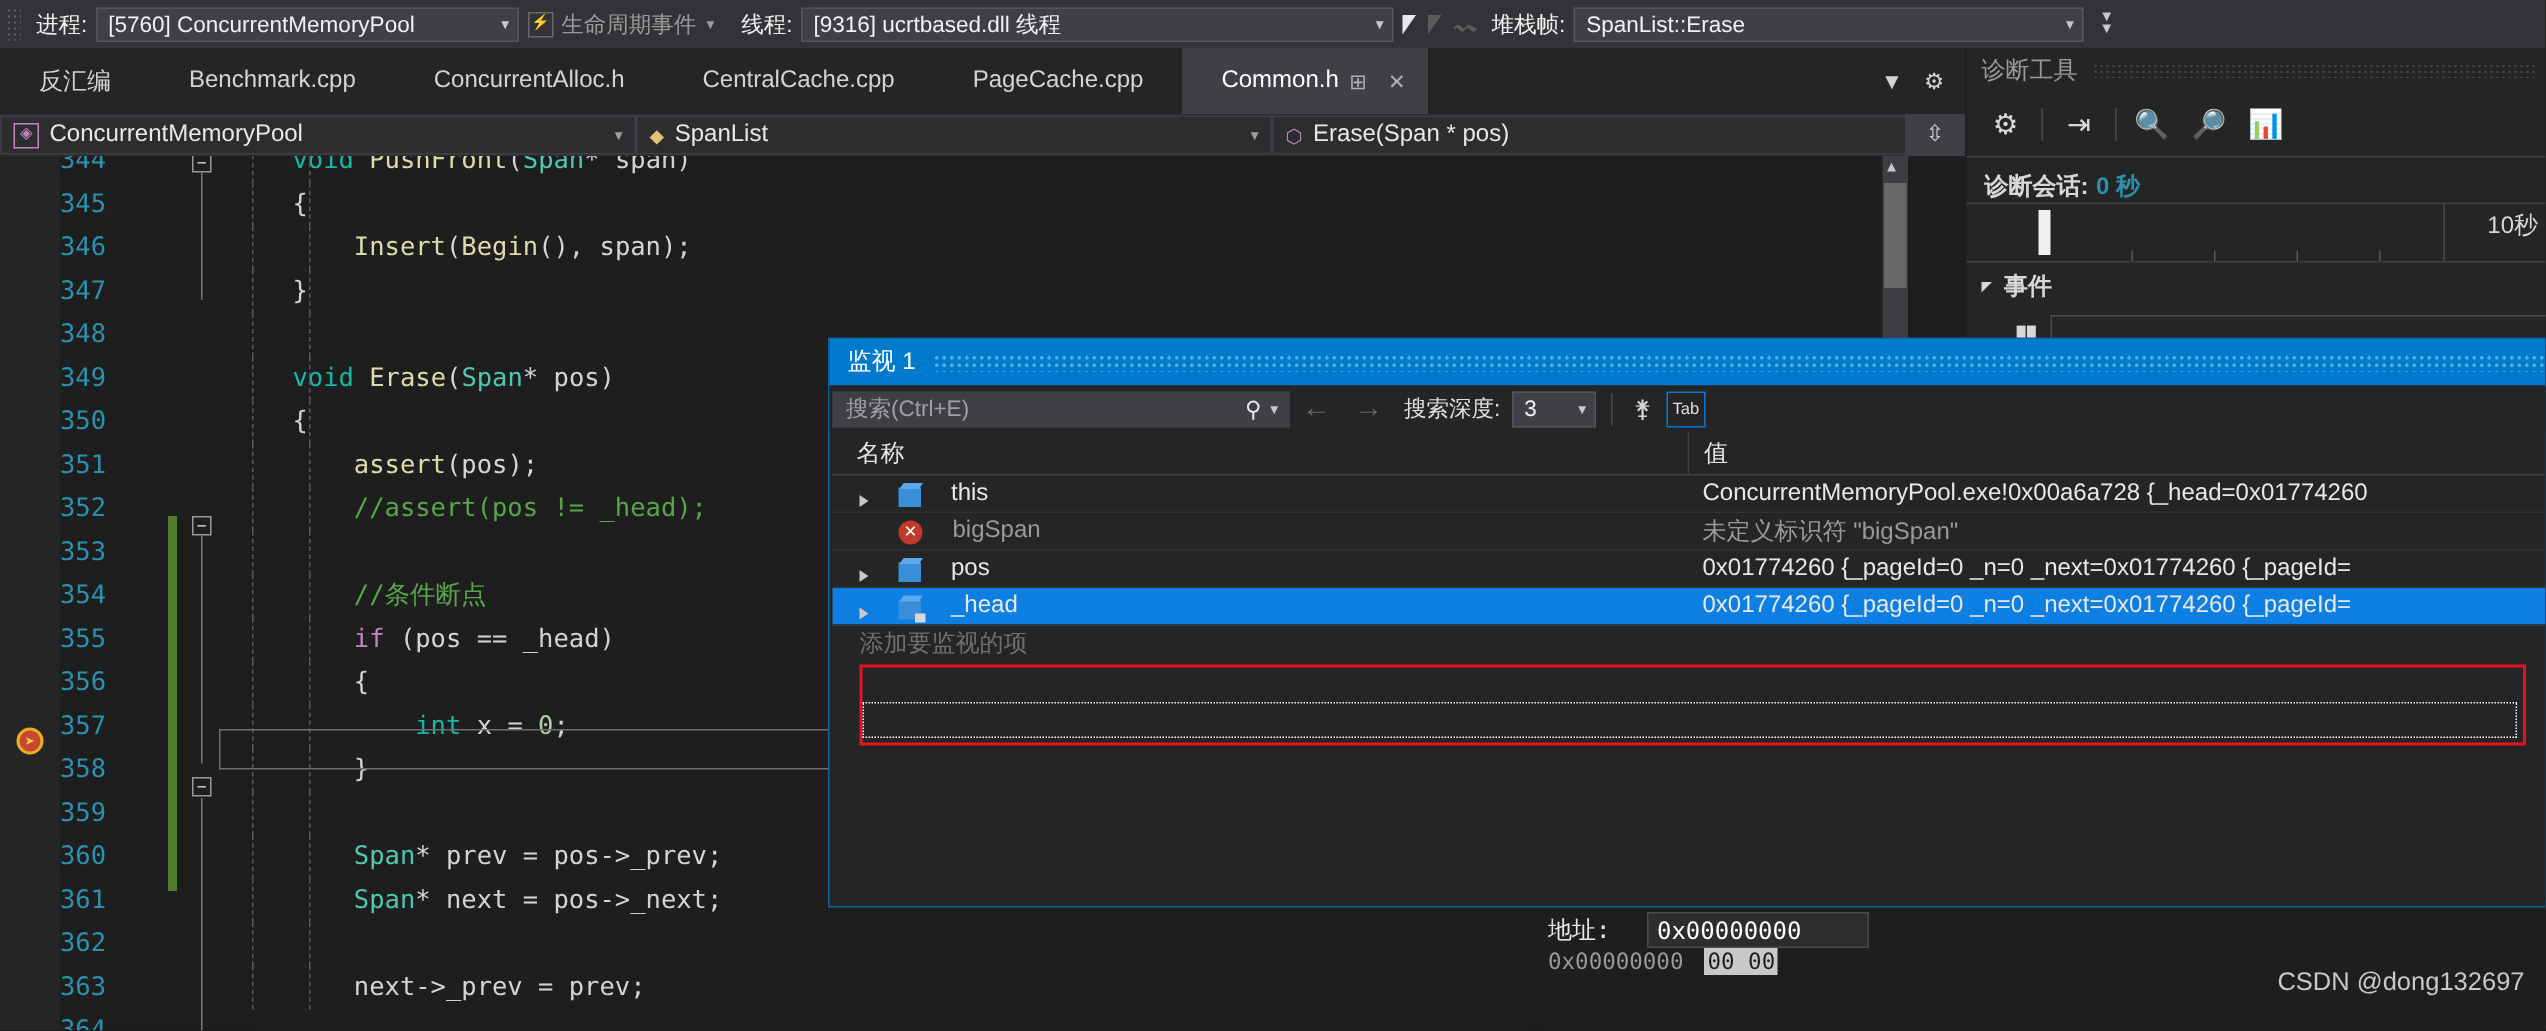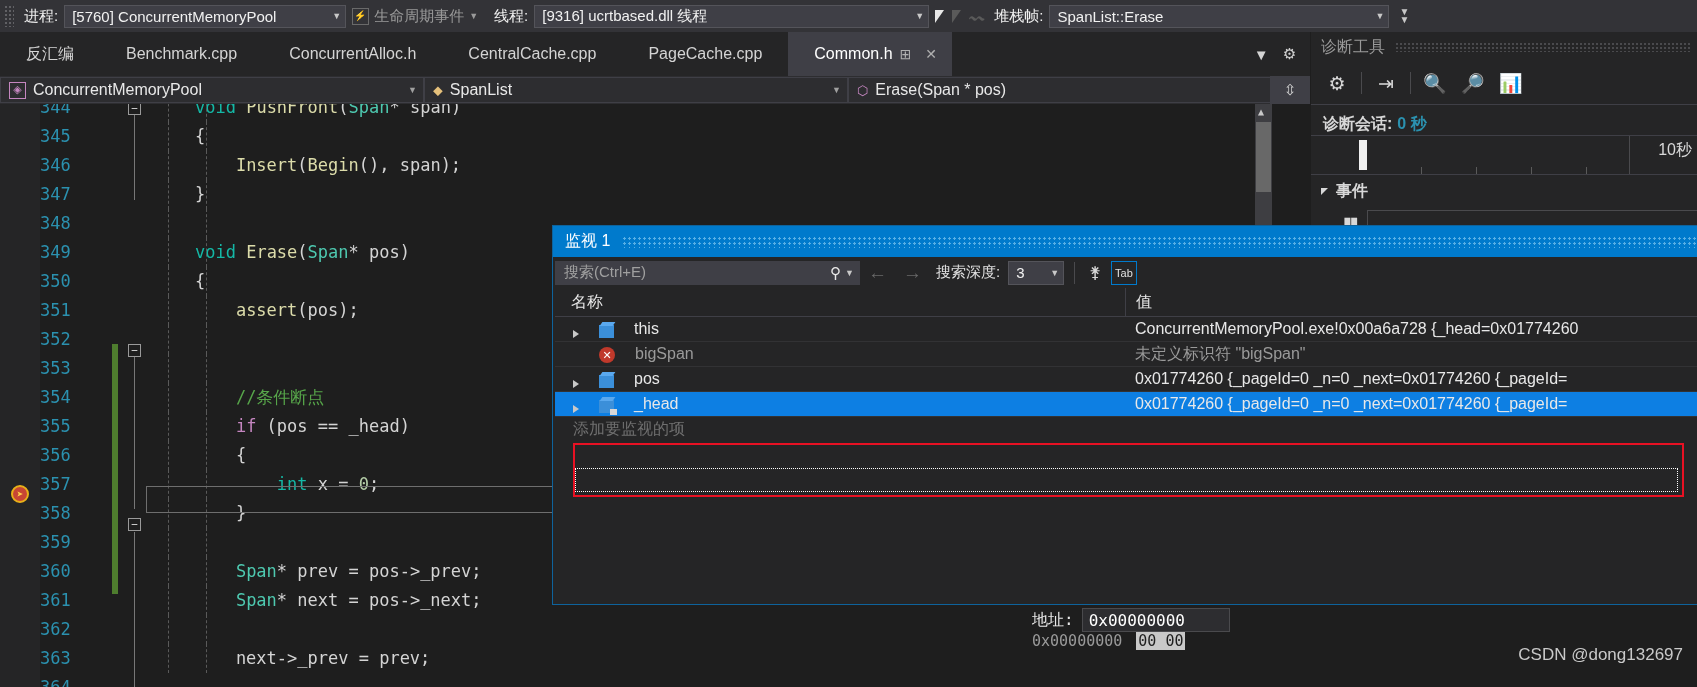--- a/index.html
+++ b/index.html
@@ -214,21 +214,21 @@
   .red-outline { position: absolute; left: 18px; top: 155px; width: 1107px; height: 50px;
      border: 2px solid #e81123; pointer-events: none; }
   .dotted-focus { position:absolute; left: 20px; top: 180px; width: 1103px; height: 24px;
      border: 1px dotted #ffffff; box-sizing: border-box; pointer-events:none; }
 
   
   .mem-strip {
     position: absolute; left: 1027px; top: 600px; width: 670px; height: 87px;
     background: #1e1e1e; border-top: 2px solid #007acc;
   }
-  .mem-row { display:flex; align-items:center; gap: 8px; padding: 6px 0 0 5px; font-size: 16px; }
+  .mem-row { display:flex; align-items:center; gap: 24px; padding: 6px 0 0 5px; font-size: 16px; }
   .mem-label { color: #e8e8e8; font-family: "DejaVu Sans Mono", monospace; }
   .mem-input { width: 148px; height: 24px; background: #2d2d30; border: 1px solid #4a4a4d;
      color: #ffffff; font-family: "DejaVu Sans Mono", monospace; font-size: 16px;
      display:flex; align-items:center; padding-left: 6px; box-sizing: border-box; }
   .mem-row2 { font-family:"DejaVu Sans Mono", monospace; font-size: 15px; color: #9a9a9a;
      padding-left: 5px; display:flex; gap: 14px; align-items:center; }
   .mem-sel { background: #c8c8c8; color: #1e1e1e; padding: 0 2px; }
 
   .watermark { position: absolute; right: 14px; bottom: 22px; font-size: 17px; color: #c9c9c9; }
 </style>
@@ -356,21 +356,21 @@
 
     <div class="code-col" id="codecol" style="margin-top: -11px;">
         <div class="row"><span class="indent-guide" style="left: 22px;"></span><span class="indent-guide" style="left: 60px;"></span><span class="codetext"><span class="tok-plain">    <span class="tok-kw">void</span> <span class="tok-fn">PushFront</span>(<span class="tok-type">Span</span>* span)</span></span></div>
         <div class="row"><span class="indent-guide" style="left: 22px;"></span><span class="indent-guide" style="left: 60px;"></span><span class="codetext"><span class="tok-plain">    {</span></span></div>
         <div class="row"><span class="indent-guide" style="left: 22px;"></span><span class="indent-guide" style="left: 60px;"></span><span class="codetext"><span class="tok-plain">        <span class="tok-fn">Insert</span>(<span class="tok-fn">Begin</span>(), span);</span></span></div>
         <div class="row"><span class="indent-guide" style="left: 22px;"></span><span class="indent-guide" style="left: 60px;"></span><span class="codetext"><span class="tok-plain">    }</span></span></div>
         <div class="row"><span class="indent-guide" style="left: 22px;"></span><span class="indent-guide" style="left: 60px;"></span><span class="codetext"><span class="tok-plain"></span></span></div>
         <div class="row"><span class="indent-guide" style="left: 22px;"></span><span class="indent-guide" style="left: 60px;"></span><span class="codetext"><span class="tok-plain">    <span class="tok-kw">void</span> <span class="tok-fn">Erase</span>(<span class="tok-type">Span</span>* pos)</span></span></div>
         <div class="row"><span class="indent-guide" style="left: 22px;"></span><span class="indent-guide" style="left: 60px;"></span><span class="codetext"><span class="tok-plain">    {</span></span></div>
         <div class="row"><span class="indent-guide" style="left: 22px;"></span><span class="indent-guide" style="left: 60px;"></span><span class="codetext"><span class="tok-plain">        <span class="tok-fn">assert</span>(pos);</span></span></div>
-        <div class="row"><span class="indent-guide" style="left: 22px;"></span><span class="indent-guide" style="left: 60px;"></span></div>
+        <div class="row"><span class="indent-guide" style="left: 22px;"></span><span class="indent-guide" style="left: 60px;"></span><span class="codetext">        <span class="tok-cmt">//assert(pos != _head);</span></span></div>
         <div class="row"><span class="indent-guide" style="left: 22px;"></span><span class="indent-guide" style="left: 60px;"></span><span class="codetext"><span class="tok-plain"></span></span></div>
         <div class="row"><span class="indent-guide" style="left: 22px;"></span><span class="indent-guide" style="left: 60px;"></span><span class="codetext">        <span class="tok-cmt">//条件断点</span></span></div>
         <div class="row"><span class="indent-guide" style="left: 22px;"></span><span class="indent-guide" style="left: 60px;"></span><span class="codetext"><span class="tok-plain">        <span class="tok-kw2">if</span> (pos == _head)</span></span></div>
         <div class="row"><span class="indent-guide" style="left: 22px;"></span><span class="indent-guide" style="left: 60px;"></span><span class="codetext"><span class="tok-plain">        {</span></span></div>
         <div class="row"><span class="indent-guide" style="left: 22px;"></span><span class="indent-guide" style="left: 60px;"></span><span class="codetext"><span class="tok-plain">            <span class="tok-kw">int</span> x = <span class="tok-num">0</span>;</span></span></div>
         <div class="row"><span class="indent-guide" style="left: 22px;"></span><span class="indent-guide" style="left: 60px;"></span><span class="codetext"><span class="tok-plain">        }</span></span></div>
         <div class="row"><span class="indent-guide" style="left: 22px;"></span><span class="indent-guide" style="left: 60px;"></span><span class="codetext"><span class="tok-plain"></span></span></div>
         <div class="row"><span class="indent-guide" style="left: 22px;"></span><span class="indent-guide" style="left: 60px;"></span><span class="codetext"><span class="tok-plain">        <span class="tok-type">Span</span>* prev = pos-&gt;_prev;</span></span></div>
         <div class="row"><span class="indent-guide" style="left: 22px;"></span><span class="indent-guide" style="left: 60px;"></span><span class="codetext"><span class="tok-plain">        <span class="tok-type">Span</span>* next = pos-&gt;_next;</span></span></div>
         <div class="row"><span class="indent-guide" style="left: 22px;"></span><span class="indent-guide" style="left: 60px;"></span><span class="codetext"><span class="tok-plain"></span></span></div>

